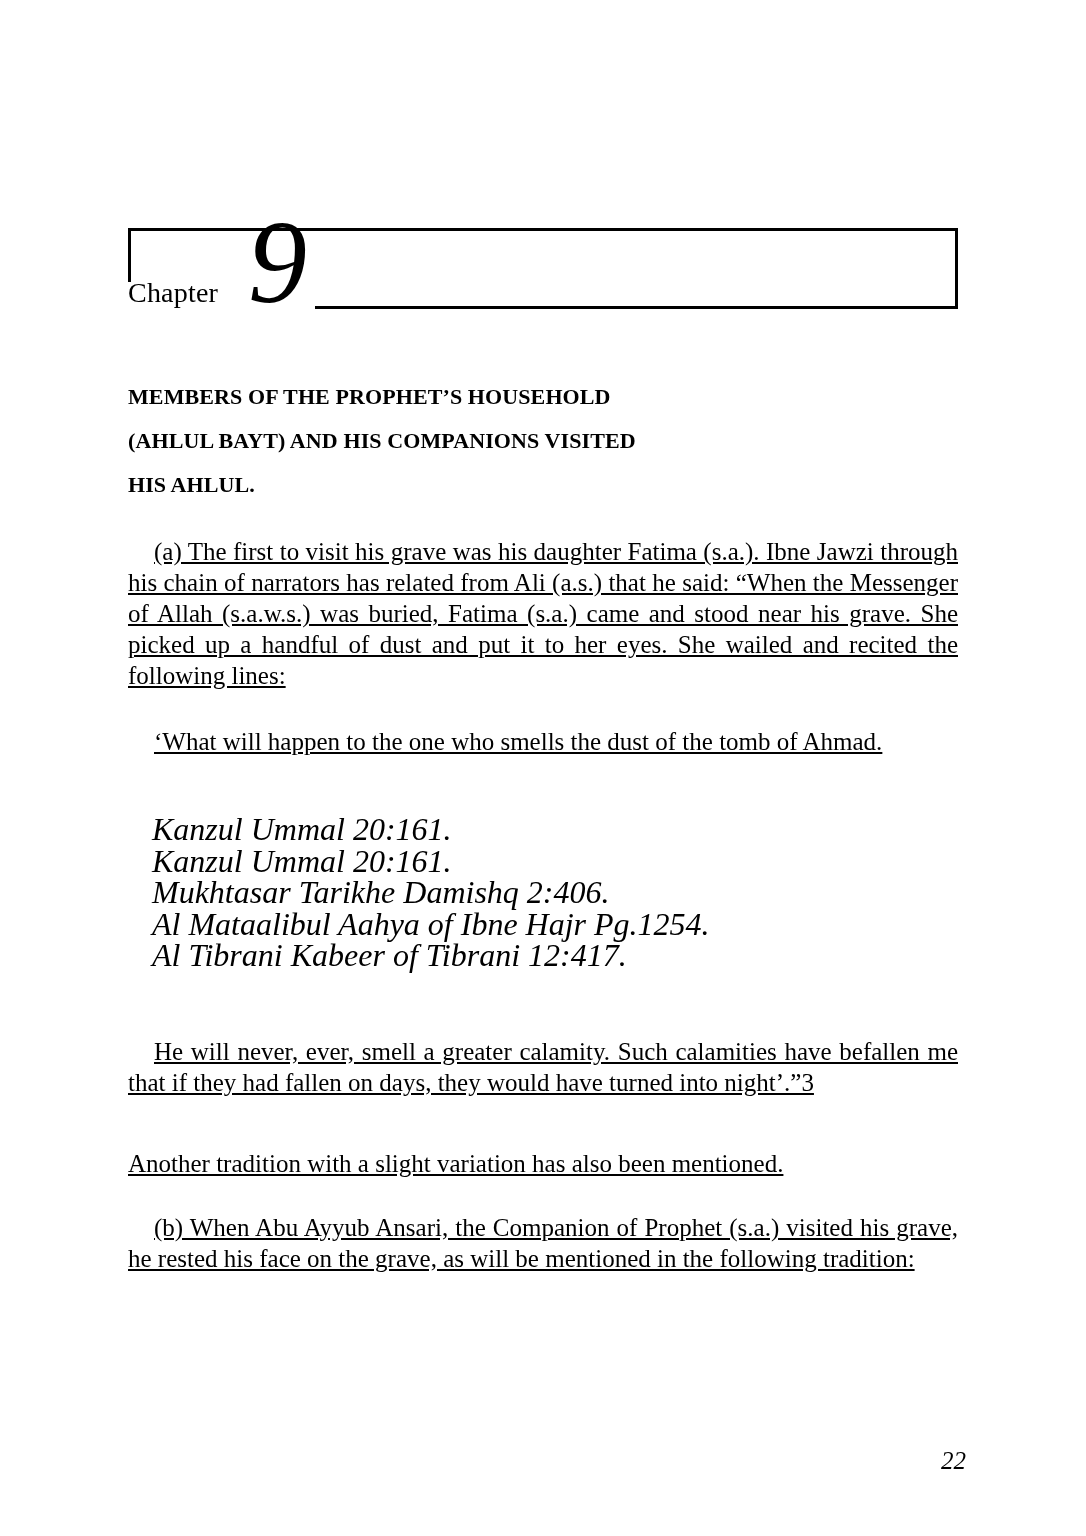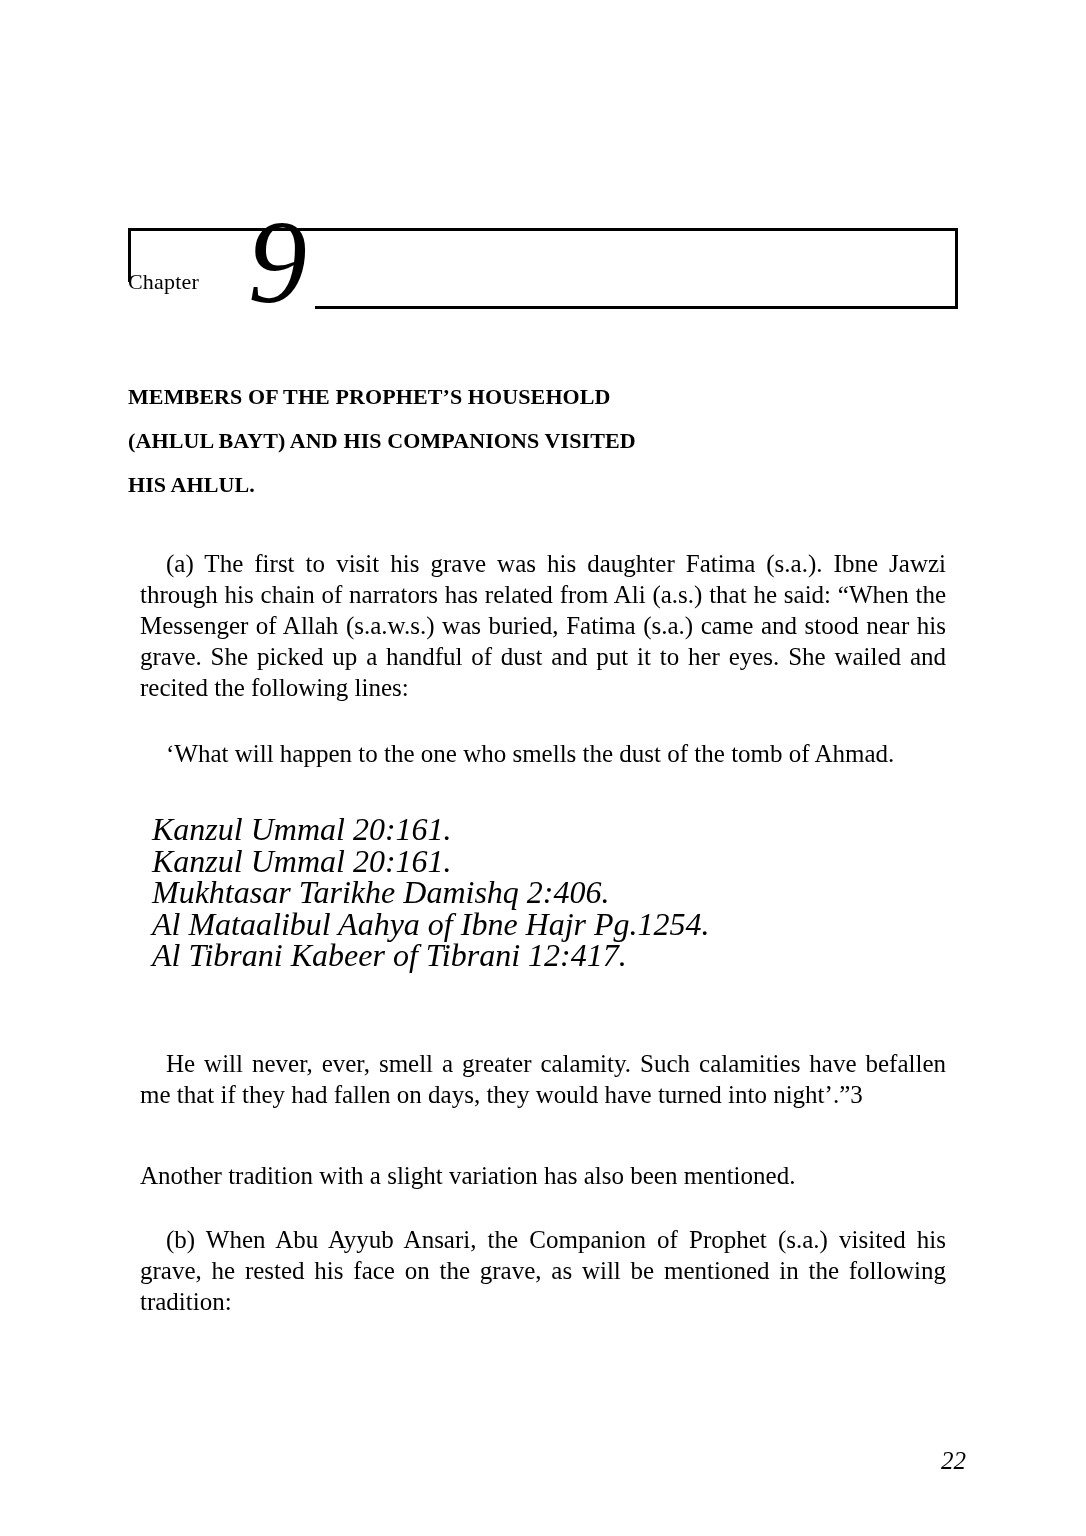--- a/index.html
+++ b/index.html
@@ -56,22 +56,22 @@
     position: absolute;
     left: 827px;
     top: 0;
     width: 3px;
     height: 81px;
     background: #000;
   }
   .chapter-word {
     position: absolute;
     left: 0px;
-    top: 43px;
-    font-size: 22px;
+    top: 51px;
+    font-size: 28px;
     line-height: 1;
     letter-spacing: 0.2px;
     white-space: nowrap;
   }
   .chapter-number {
     position: absolute;
     left: 120px;
     top: -24px;
     font-size: 118px;
     line-height: 1;
@@ -97,22 +97,23 @@
   .body-block {
     position: absolute;
     left: 128px;
     width: 830px;
     font-size: 25px;
     line-height: 31px;
     text-align: justify;
     text-justify: inter-word;
   }
   .body-block p {
-    margin: 12px;
+    margin: 0;
     text-indent: 26px;
+    text-decoration: underline;
   }
   .body-block.no-indent p { text-indent: 0; }
 
   
   .citations {
     position: absolute;
     left: 152px;
     width: 700px;
     font-style: italic;
     font-size: 32px;

